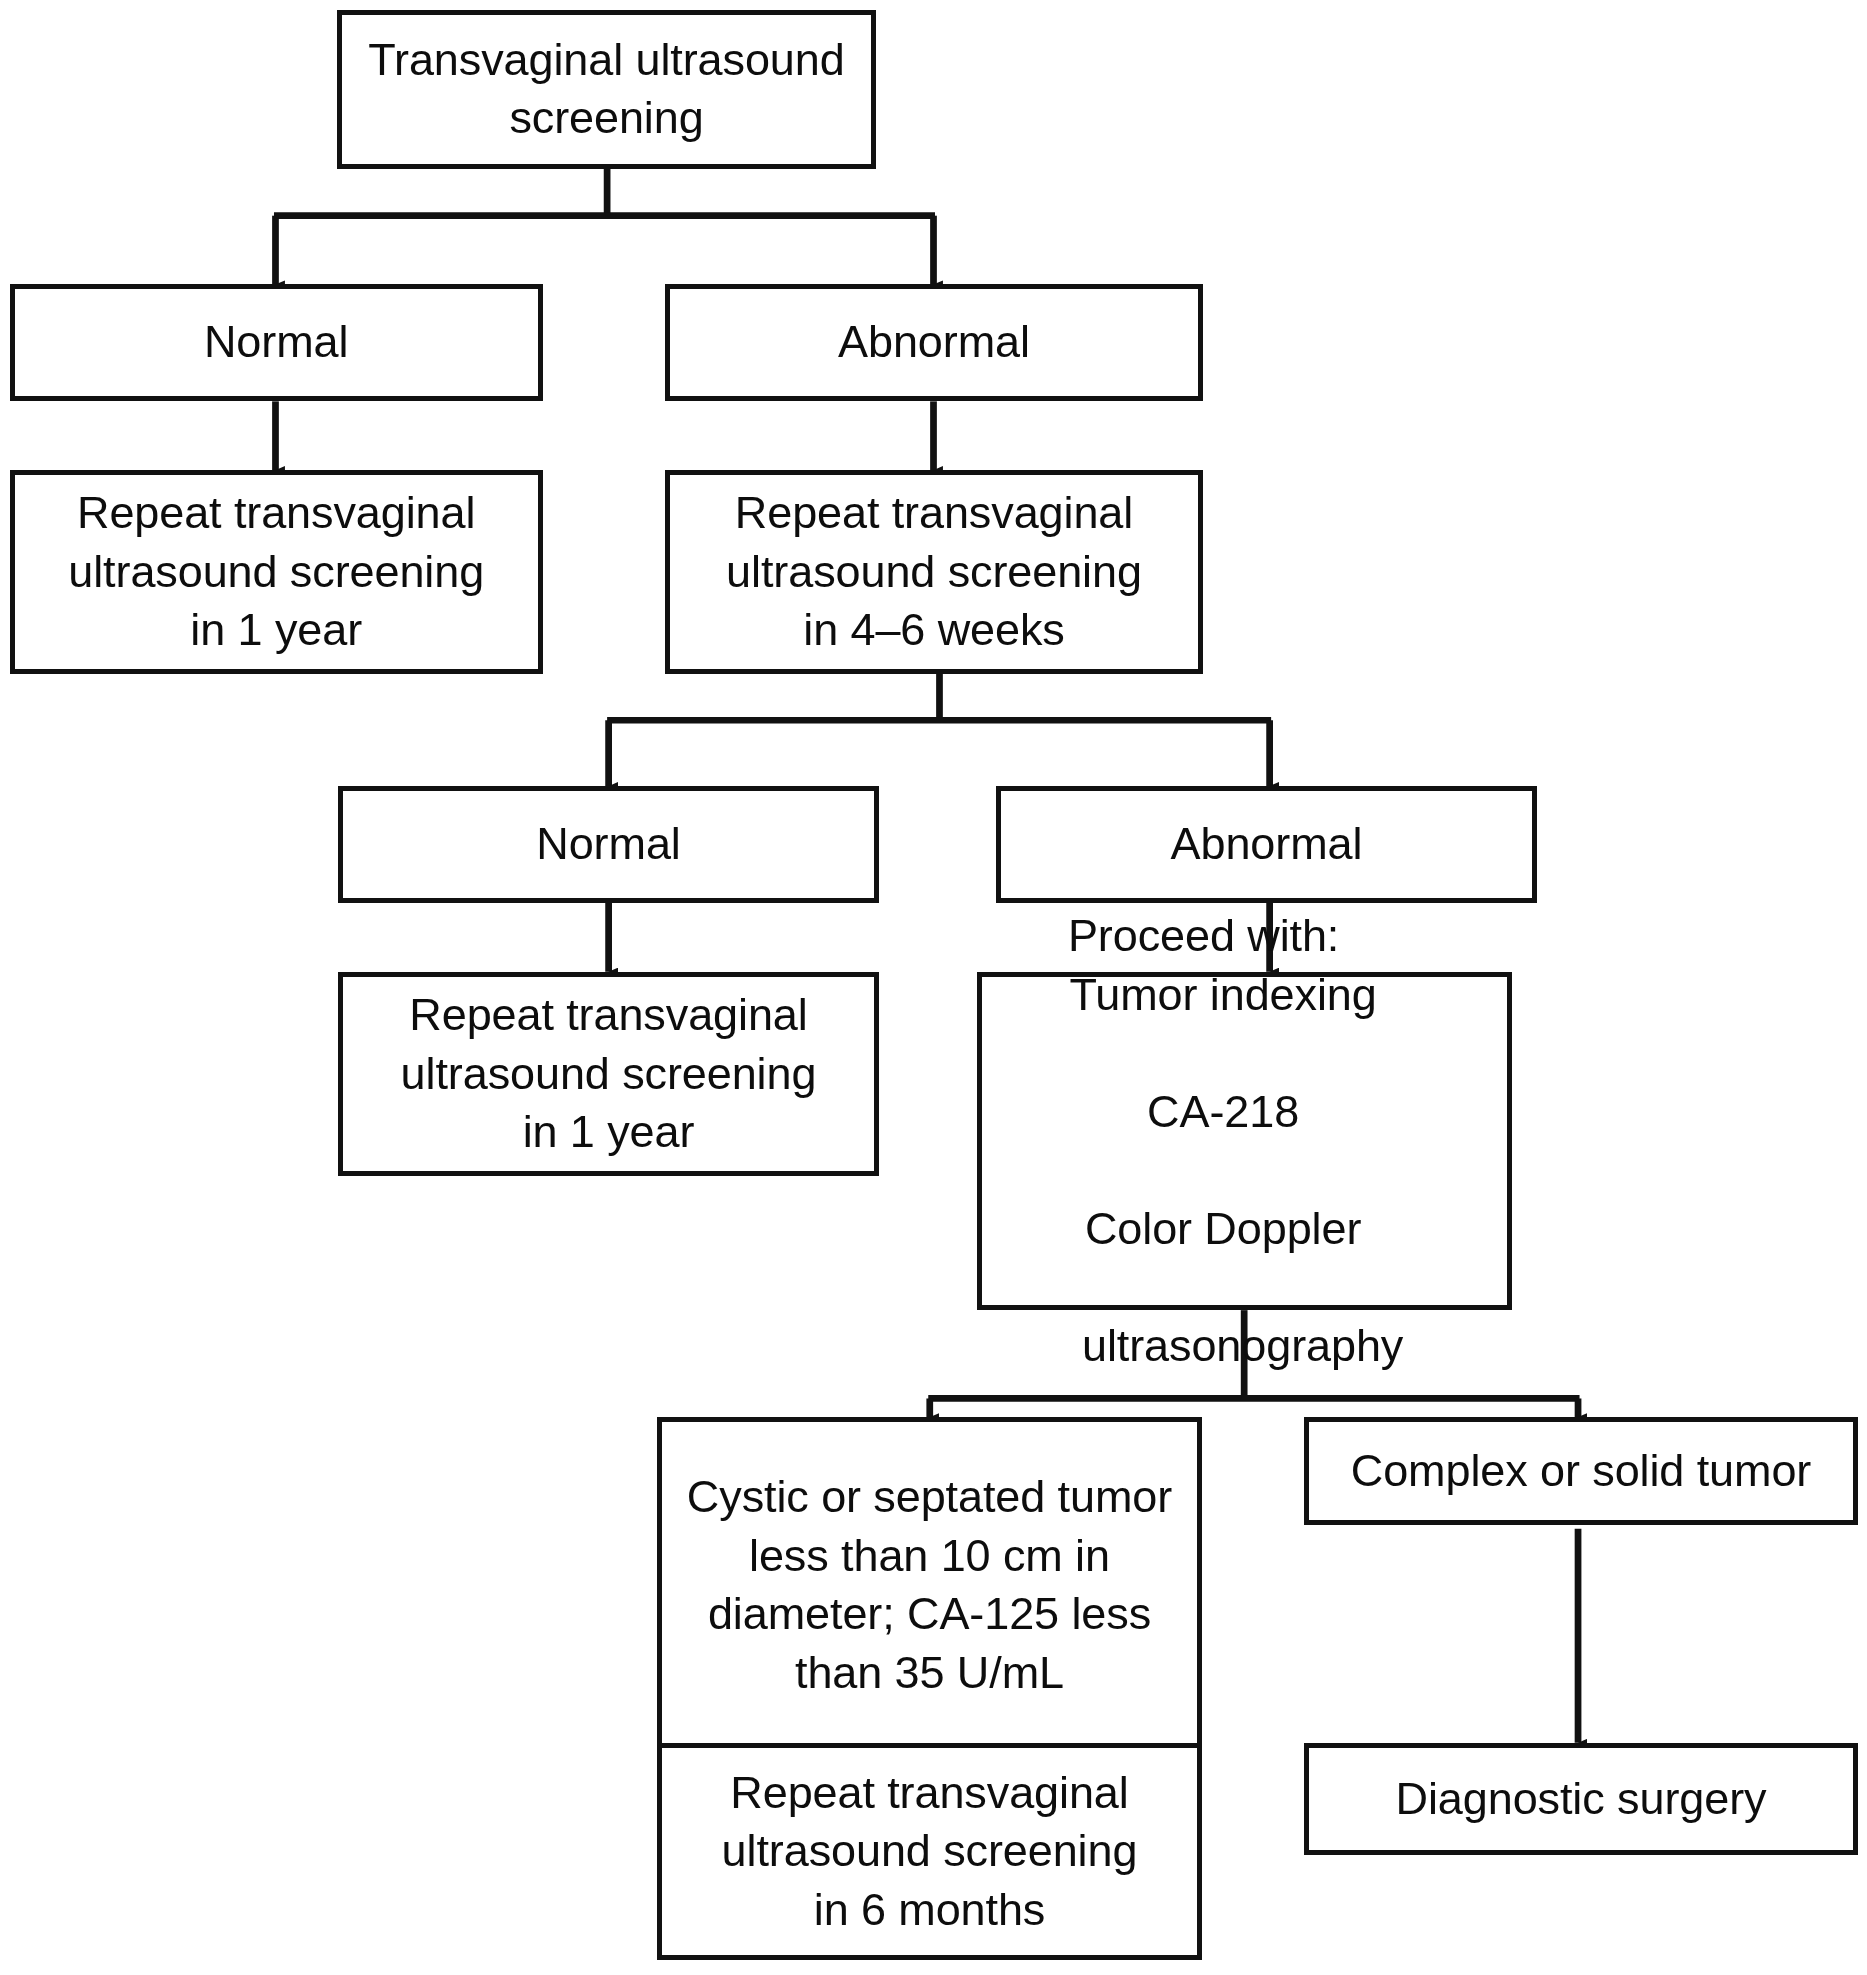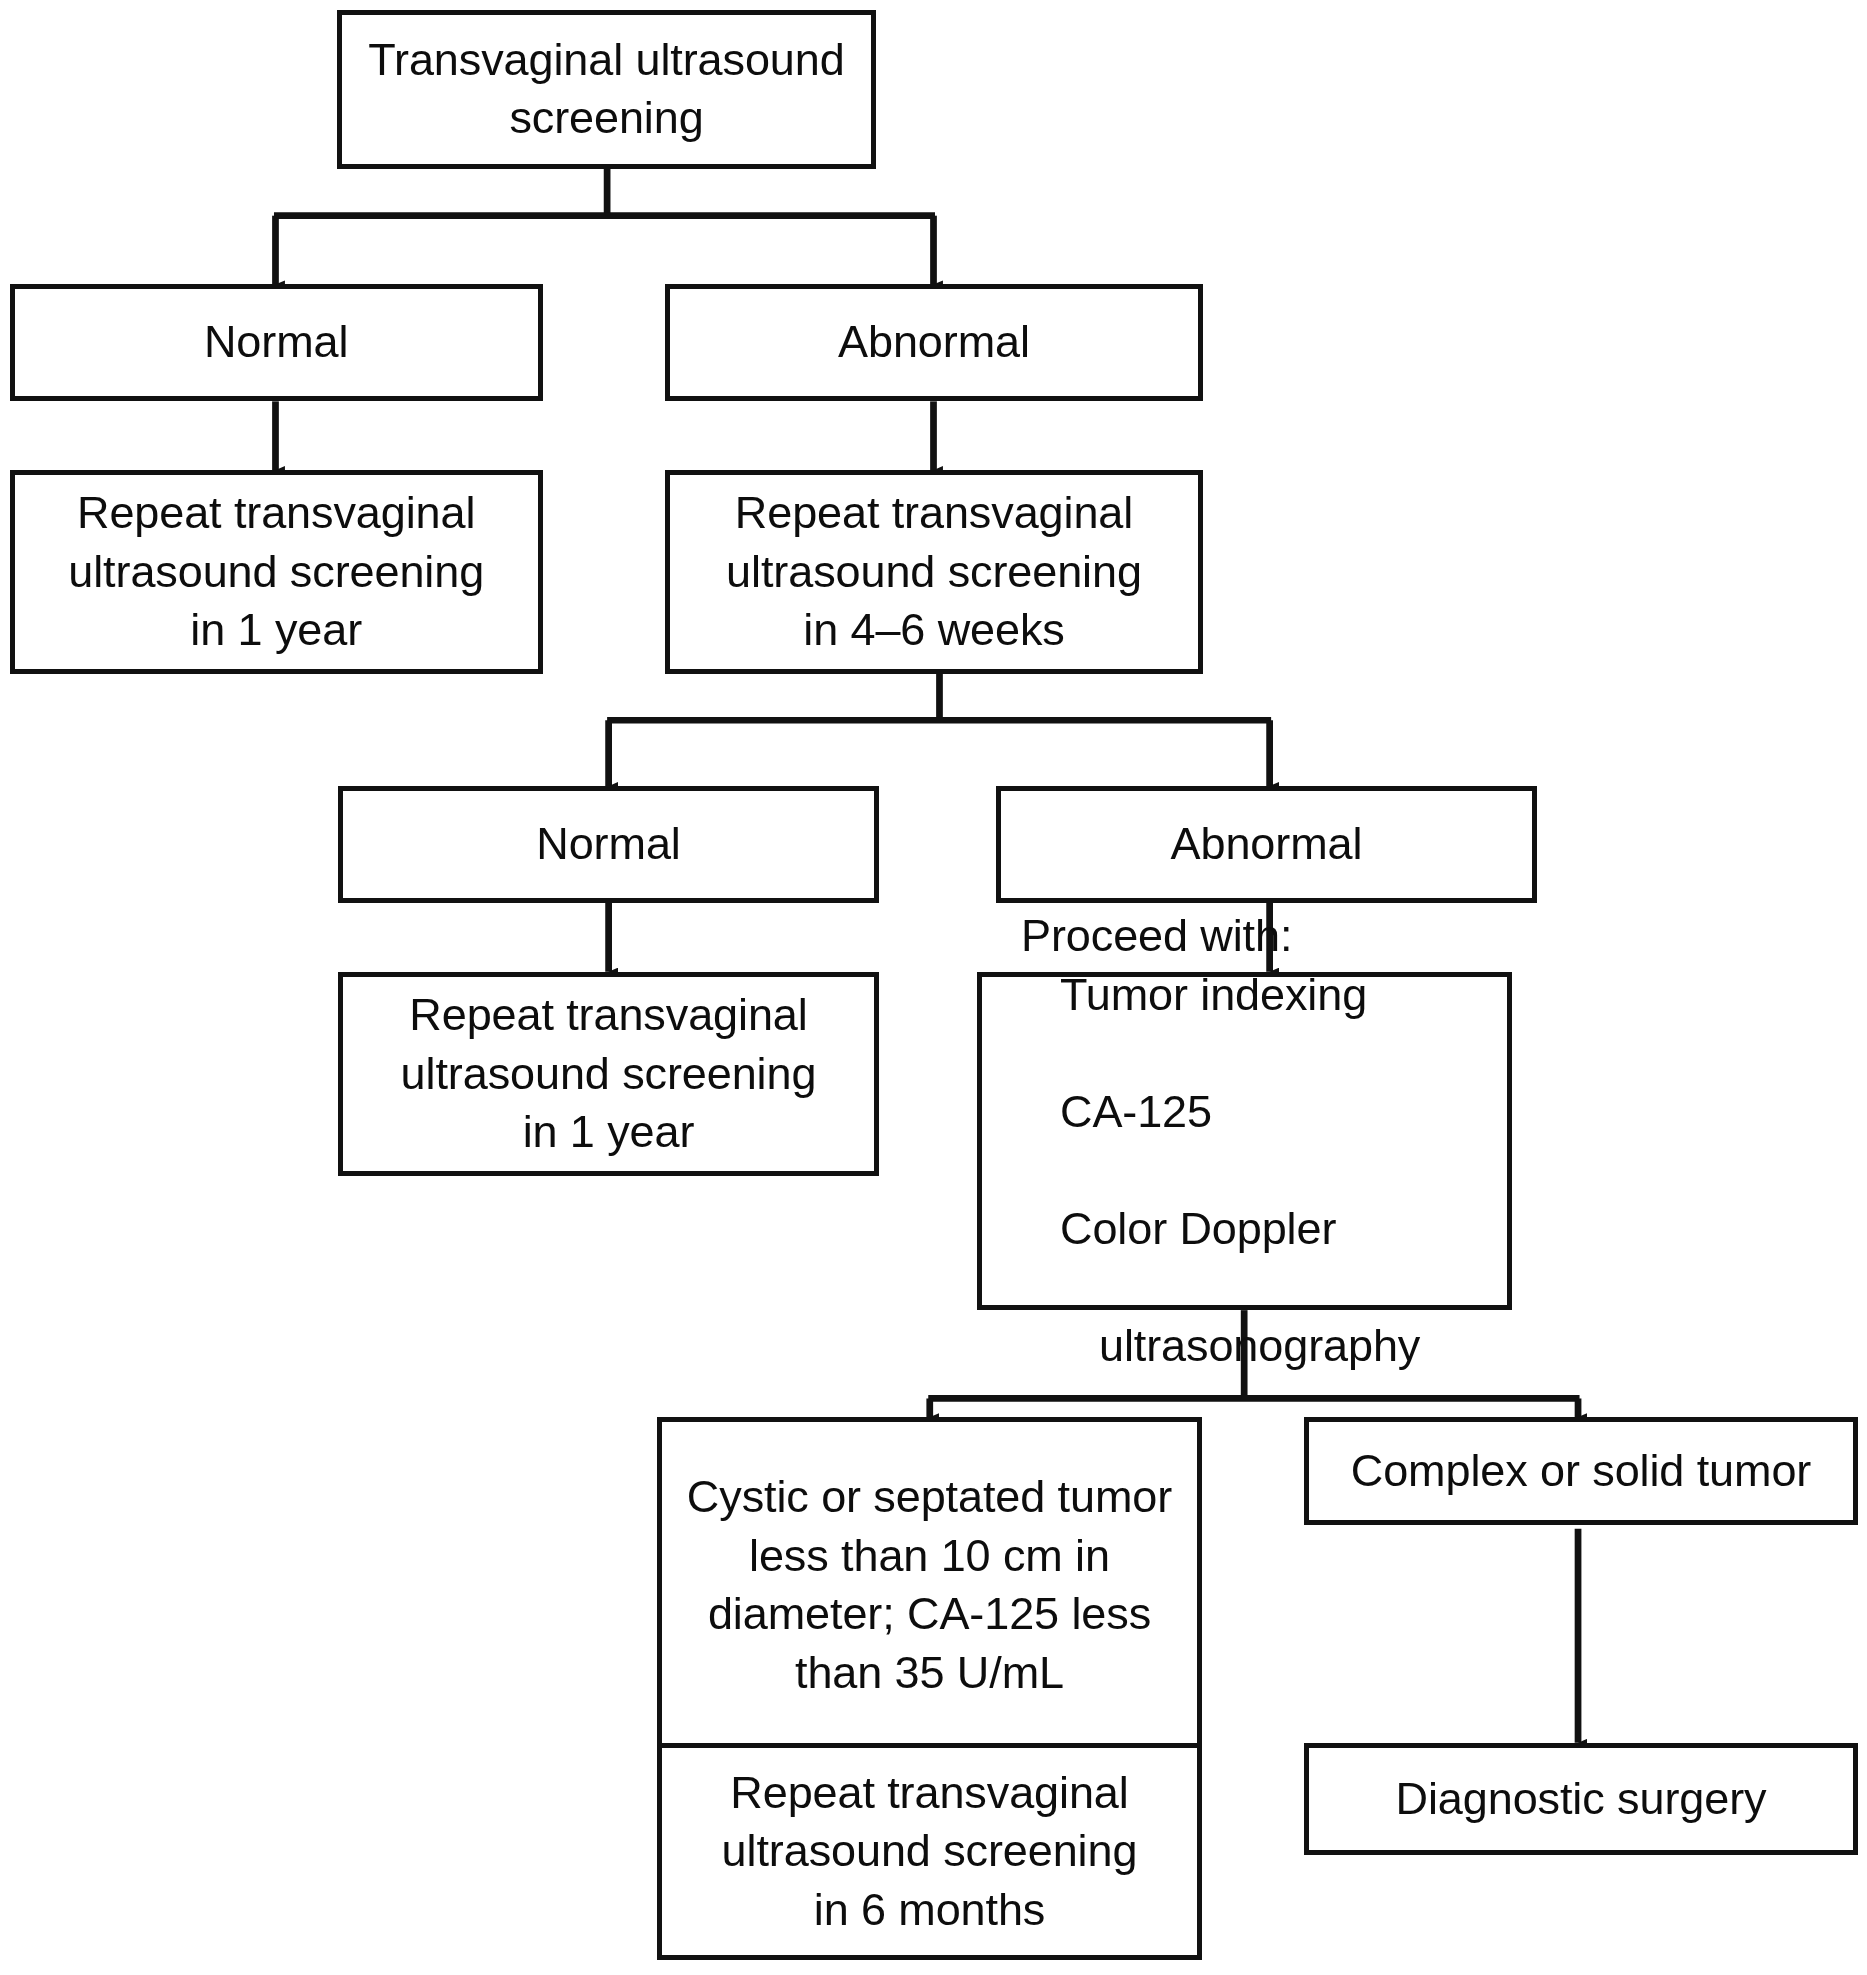--- a/index.html
+++ b/index.html
@@ -38,22 +38,22 @@
     line-height: 1.30;
     color: #0d0d0d;
     letter-spacing: -0.1px;
     white-space: pre-line;
     padding: 0 10.5px;
   }
   .node.align-left {
     justify-content: flex-start;
   }
   .node.align-left .nodetext {
-    text-align: left;
-    padding-left: 39px;
+    text-align: center;
+    padding-left: 22px;
   }
   .indent1 {
     display: block;
     padding-left: 39px;
   }
   .indent2 {
     display: block;
     padding-left: 78px;
   }
 </style>
@@ -151,21 +151,21 @@
   <div class="node" style="left:338px; top:972px; width:541px; height:204px;">
     <span class="nodetext">Repeat transvaginal
 ultrasound screening
 in 1 year</span>
   </div>
 
   <div class="node align-left" style="left:977px; top:972px; width:535px; height:338px;">
     <span class="nodetext">
       <span>Proceed with:</span>
       <span class="indent1">Tumor indexing</span>
-      <span class="indent1">CA-125</span>
+      <span class="indent1">CA-218</span>
       <span class="indent1">Color Doppler</span>
       <span class="indent2">ultrasonography</span>
     </span>
   </div>
 
   <div class="node" style="left:657px; top:1417px; width:545px; height:336px;">
     <span class="nodetext">Cystic or septated tumor
 less than 10 cm in
 diameter; CA-125 less
 than 35 U/mL</span>

